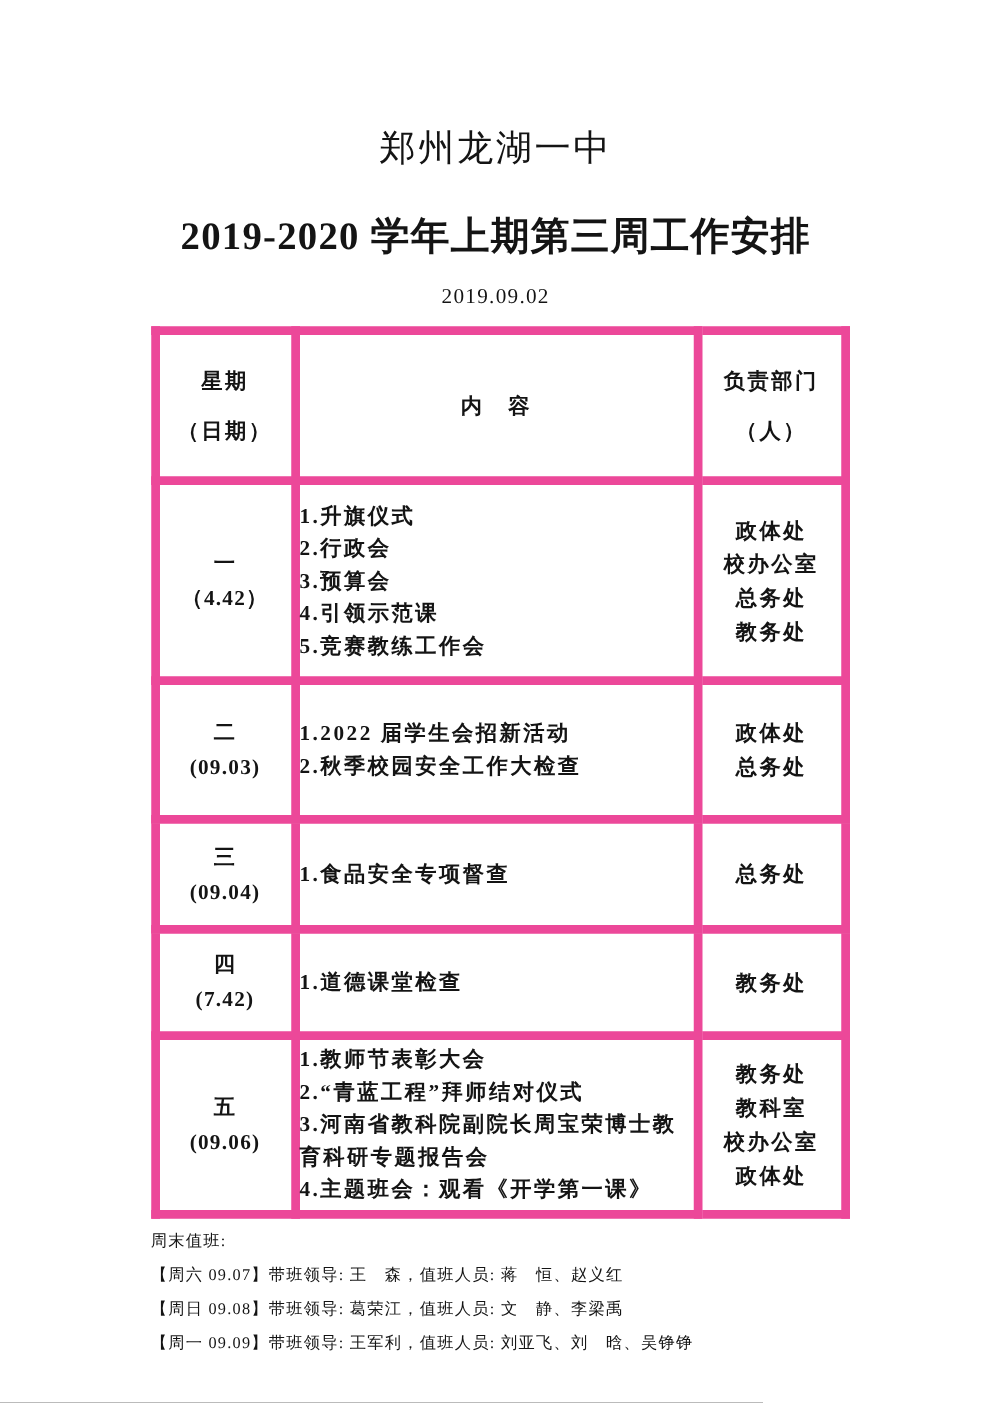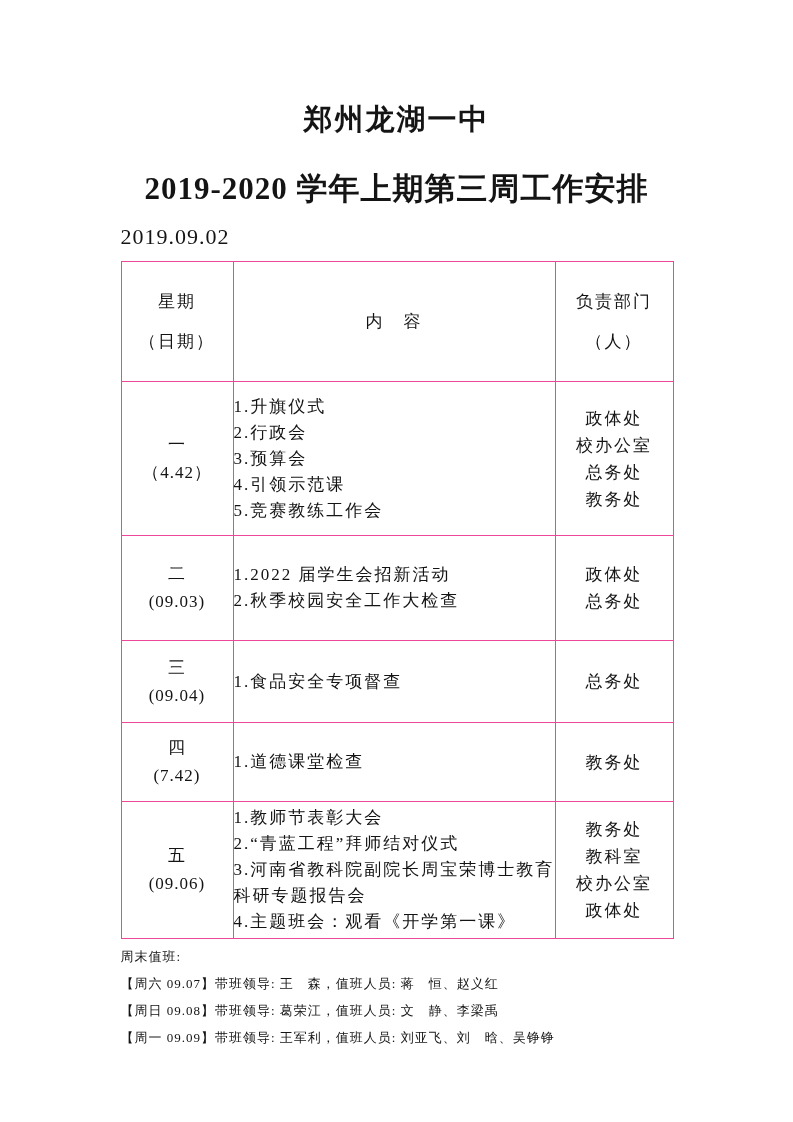--- a/index.html
+++ b/index.html
@@ -15,50 +15,50 @@
   }
   .content {
     width: 552px;
     margin: 0 auto;
   }
   .doc-title {
     margin: 0;
     padding-top: 100px;
     text-align: center;
     font-size: 29px;
-    font-weight: bold;
+    font-weight: normal;
     letter-spacing: 2px;
     line-height: 38px;
   }
   .doc-subtitle {
     margin: 30px 0 0 0;
     text-align: center;
     font-size: 31px;
     font-weight: bold;
     letter-spacing: 1px;
     line-height: 42px;
   }
   .doc-date {
     margin-top: 16px;
-    text-align: left;
-    font-size: 22px;
+    text-align: center;
+    font-size: 17px;
     letter-spacing: 1px;
     line-height: 22px;
   }
   table.schedule {
     margin-top: 13px;
     border-collapse: collapse;
     table-layout: fixed;
     width: 552px;
     font-size: 17px;
   }
   table.schedule td, table.schedule th {
-    border: 1px solid #ec4899;
+    border: 7px solid #ec4899;
     padding: 0;
-    font-weight: normal;
+    font-weight: bold;
     vertical-align: middle;
   }
   thead tr { height: 120px; }
   th { font-weight: bold; }
   .head-cell { text-align: center; letter-spacing: 2px; }
   .head-line { line-height: 40px; }
   .day-cell { text-align: center; letter-spacing: 1px; }
   .day-line { line-height: 28px; }
   .content-cell {
     text-align: left;

